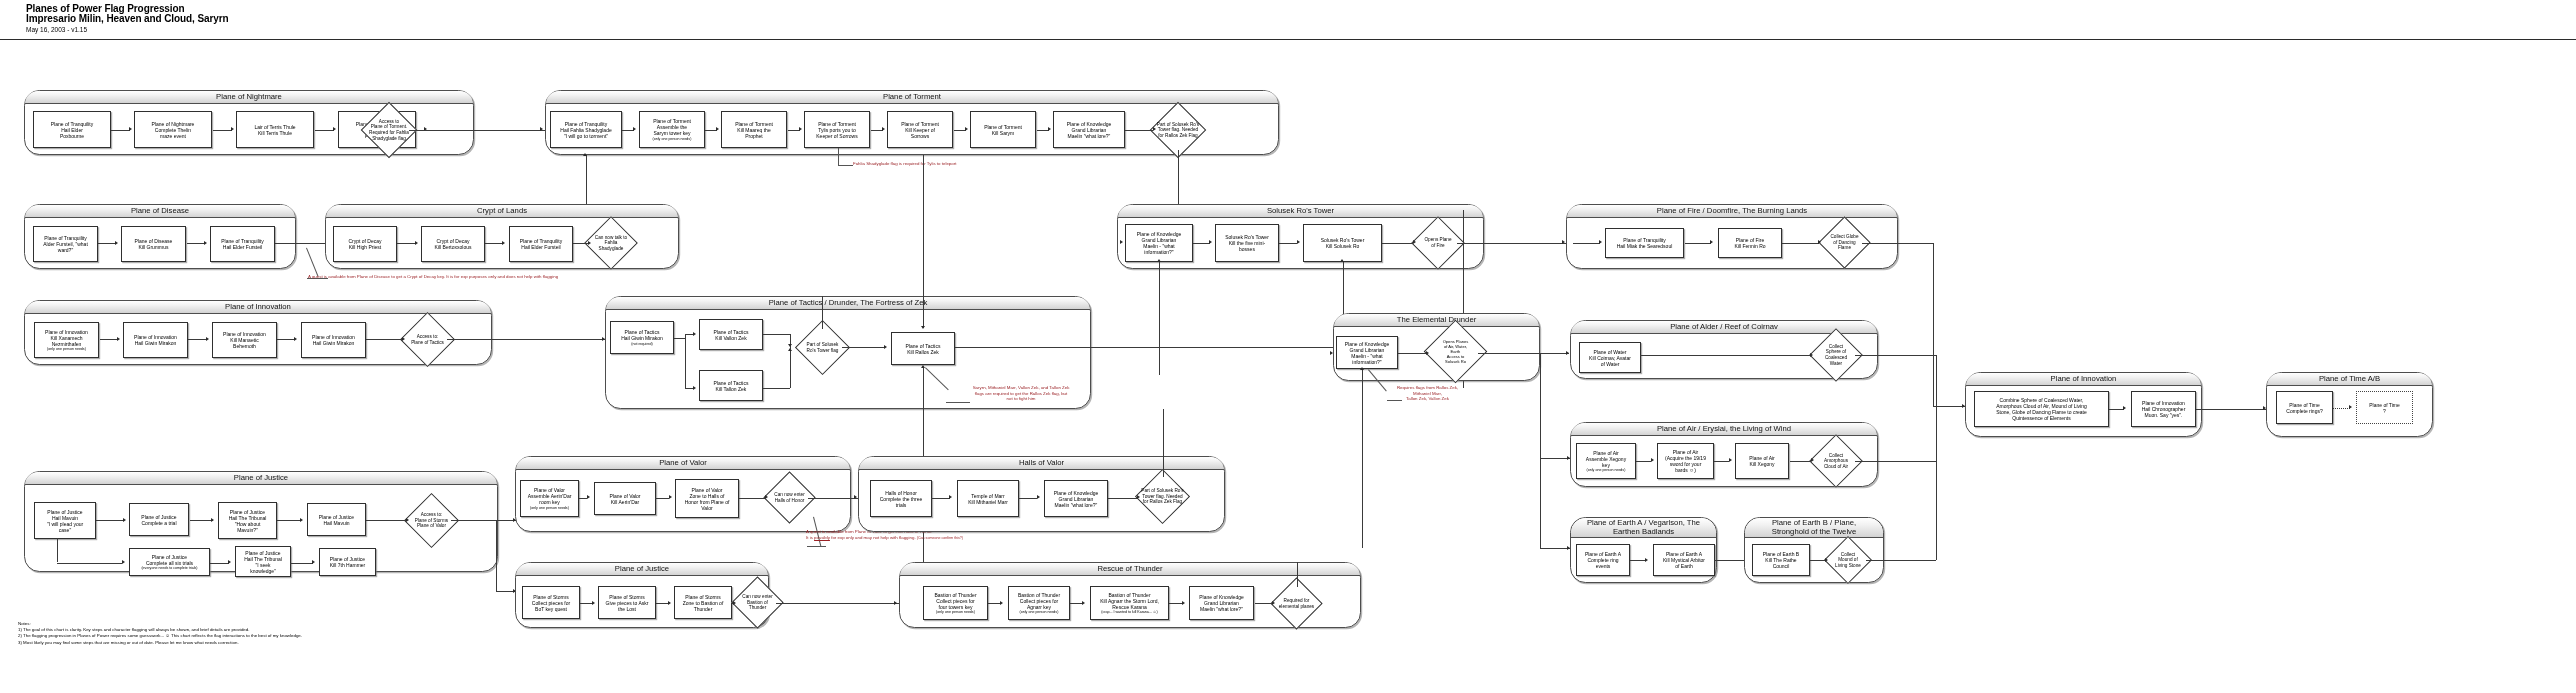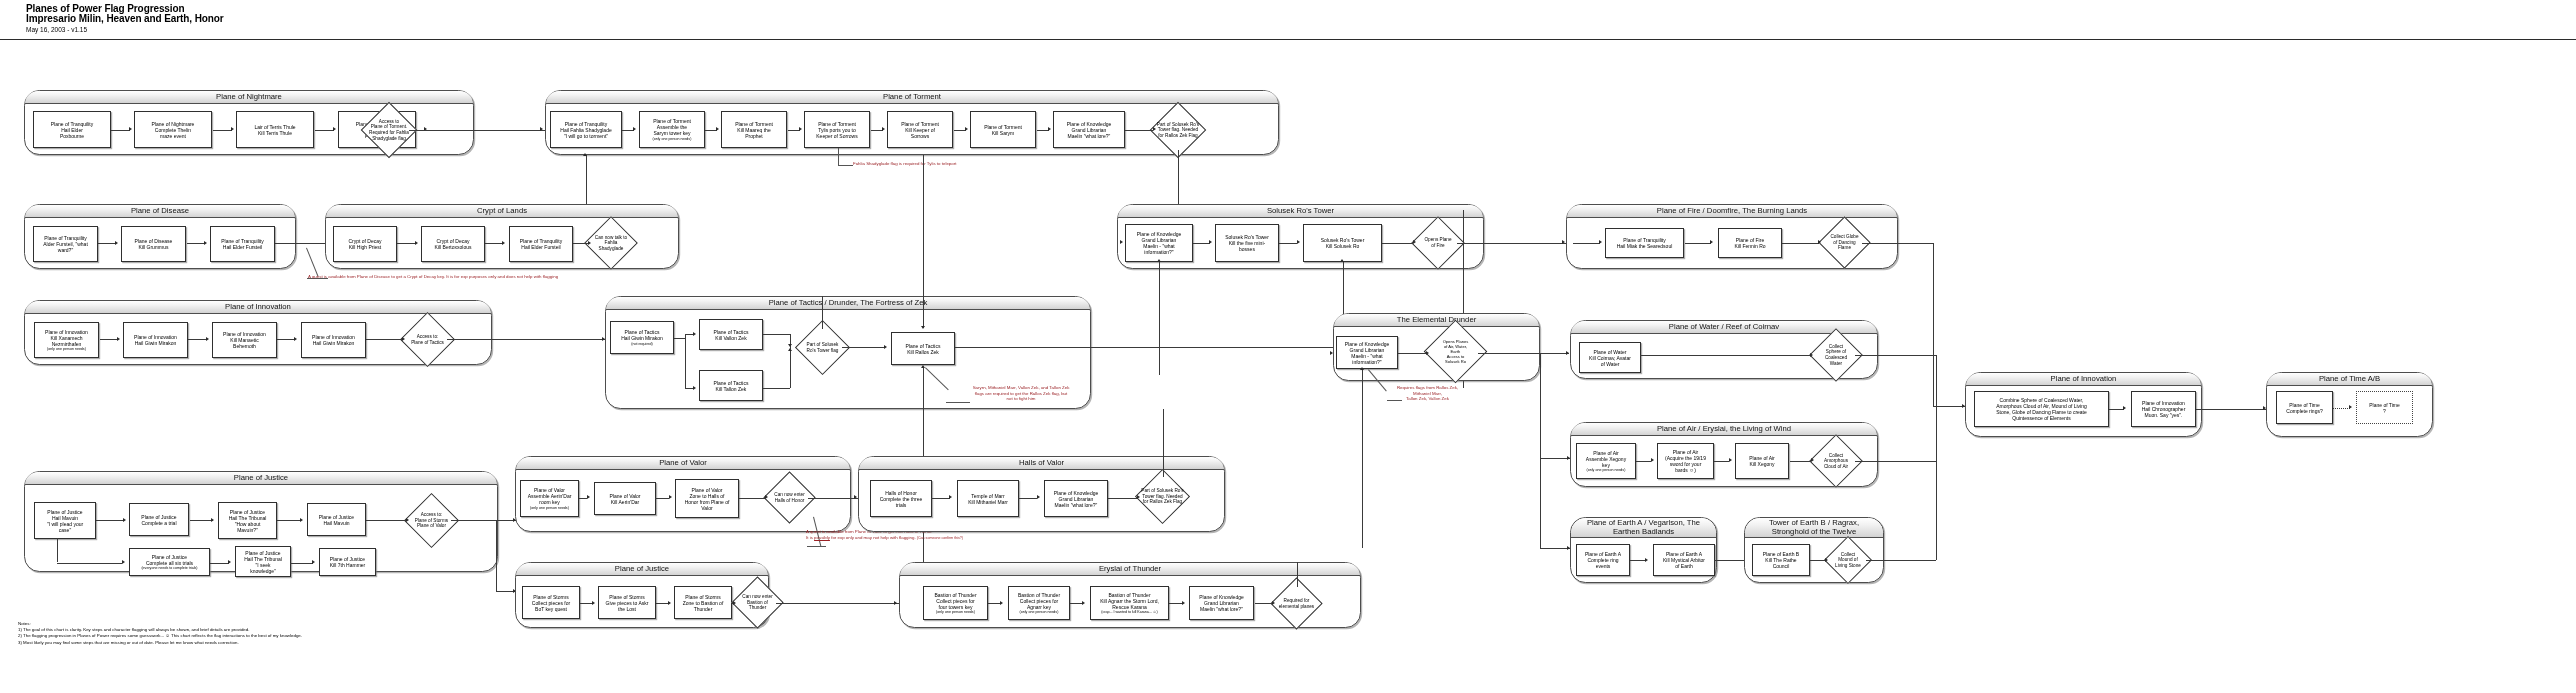--- a/index.html
+++ b/index.html
@@ -92,21 +92,21 @@
   .noteline { position:absolute; background:#555; }
 
   
   #notes { position:absolute; left:18px; top:621px; font-size:4.4px; line-height:6.2px; color:#000; }
 </style>
 </head>
 <body>
 
 <div id="header">
   <div class="t1">Planes of Power Flag Progression</div>
-  <div class="t2">Impresario Milin, Heaven and Earth, Honor</div>
+  <div class="t2">Impresario Milin, Heaven and Cloud, Saryrn</div>
   <div class="t3">May 16, 2003 - v1.15</div>
 </div>
 <div id="header-rule"></div>
 
 <div class="group h1" style="left:24px; top:90px; width:450px; height:65px;">
   <div class="ghead">Plane of Nightmare</div>
 </div>
 <div class="node" style="left:33px; top:111px; width:78px; height:37px;">
   <span style="white-space:pre-line">Plane of Tranquility
 Hail Elder
@@ -467,21 +467,21 @@
 <div class="noteline" style="left:1368px; top:370px; width:0.6px; height:28.4px; transform:rotate(-40deg); transform-origin: top left;"></div>
 <div class="noteline" style="left:1387px; top:400px; width:15.4px; height:0.6px;"></div>
 <div class="note" style="left:1380px; top:385px; width:95px; white-space:pre-line;">Requires flags from Rallos Zek,
 Mithaniel Marr,
 Tallon Zek, Vallon Zek</div>
 
 <div class="ln lv" style="left:1362px; top:370px; height:178px;"></div>
 <div class="arrowU" style="left:1360px; top:367px;"></div>
 
 <div class="group h1" style="left:1570px; top:320px; width:308px; height:59px;">
-  <div class="ghead">Plane of Water / Reef of Coirnav</div>
+  <div class="ghead">Plane of Alder / Reef of Coirnav</div>
 </div>
 <div class="node" style="left:1579px; top:342px; width:62px; height:31px;">
   <span style="white-space:pre-line">Plane of Water
 Kill Coirnav, Avatar
 of Water</span>
 </div>
 <div class="dia" style="left:1817px; top:336px; width:38px; height:38px;">
   <div class="shape"></div>
   <div class="txt" style="white-space:pre-line">Collect
 Sphere of
@@ -538,21 +538,21 @@
   <span style="white-space:pre-line">Plane of Earth A
 Kill Mystical Arbitor
 of Earth</span>
 </div>
 <div class="ln lh" style="left:1630px; top:560px; width:15.4px;"></div>
 <div class="arrowR" style="left:1645px; top:558px;"></div>
 <div class="ln lh" style="left:1714px; top:560px; width:37px;"></div>
 <div class="arrowR" style="left:1747px; top:558px;"></div>
 
 <div class="group h2" style="left:1744px; top:517px; width:140px; height:66px;">
-  <div class="ghead">Tower of Earth B / Ragrax, Stronghold of the Twelve</div>
+  <div class="ghead">Plane of Earth B / Plane, Stronghold of the Twelve</div>
 </div>
 <div class="node" style="left:1752px; top:544px; width:58px; height:32px;">
   <span style="white-space:pre-line">Plane of Earth B
 Kill The Rathe
 Council</span>
 </div>
 <div class="dia" style="left:1831px; top:543px; width:34px; height:34px;">
   <div class="shape"></div>
   <div class="txt" style="white-space:pre-line">Collect
 Mound of
@@ -763,21 +763,21 @@
 <div class="ln lh" style="left:580px; top:603px; width:12px;"></div>
 <div class="arrowR" style="left:592px; top:601px;"></div>
 <div class="ln lh" style="left:656px; top:603px; width:12px;"></div>
 <div class="arrowR" style="left:668px; top:601px;"></div>
 <div class="ln lh" style="left:732px; top:603px; width:2.4px;"></div>
 <div class="arrowR" style="left:733px; top:601px;"></div>
 <div class="ln lh" style="left:776px; top:603px; width:123px;"></div>
 <div class="arrowR" style="left:894px; top:601px;"></div>
 
 <div class="group h1" style="left:899px; top:562px; width:462px; height:66px;">
-  <div class="ghead">Eryslai of Thunder</div>
+  <div class="ghead">Rescue of Thunder</div>
 </div>
 <div class="node" style="left:923px; top:586px; width:65px; height:34px;">
   <span style="white-space:pre-line">Bastion of Thunder
 Collect pieces for
 four towers key</span>
   <span class="sub">(only one person needs)</span>
 </div>
 <div class="node" style="left:1008px; top:586px; width:62px; height:34px;">
   <span style="white-space:pre-line">Bastion of Thunder
 Collect pieces for

